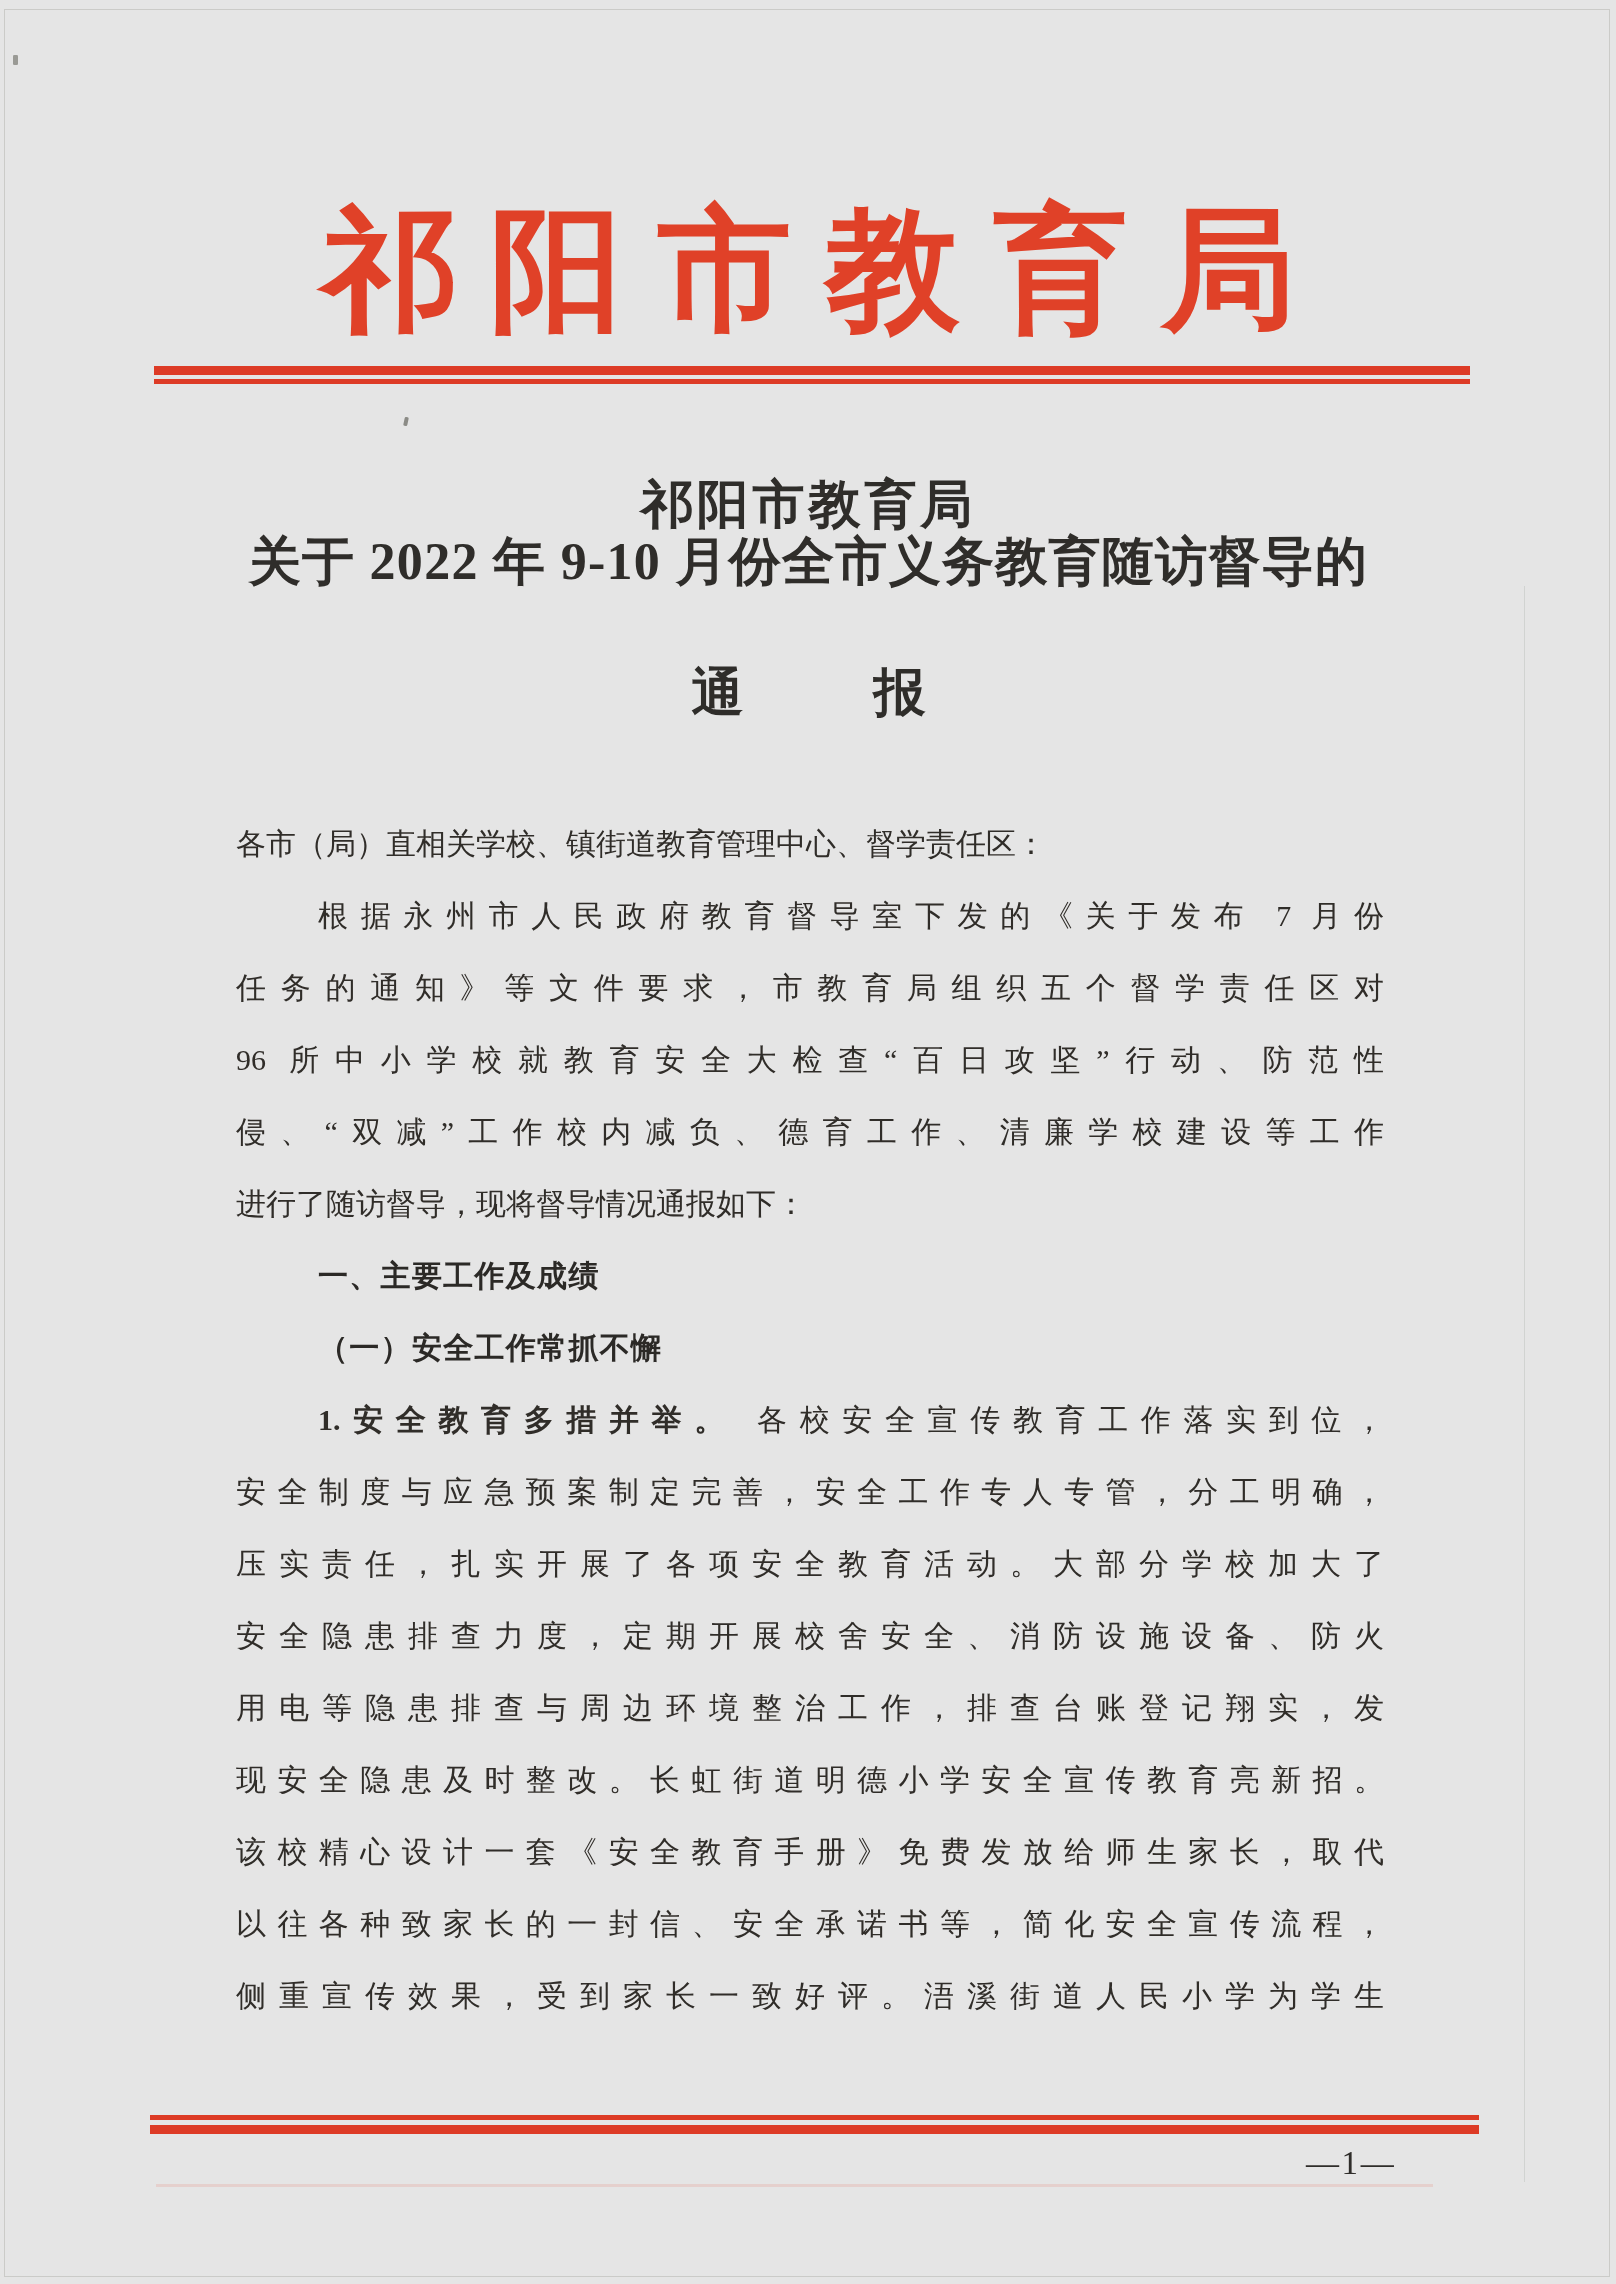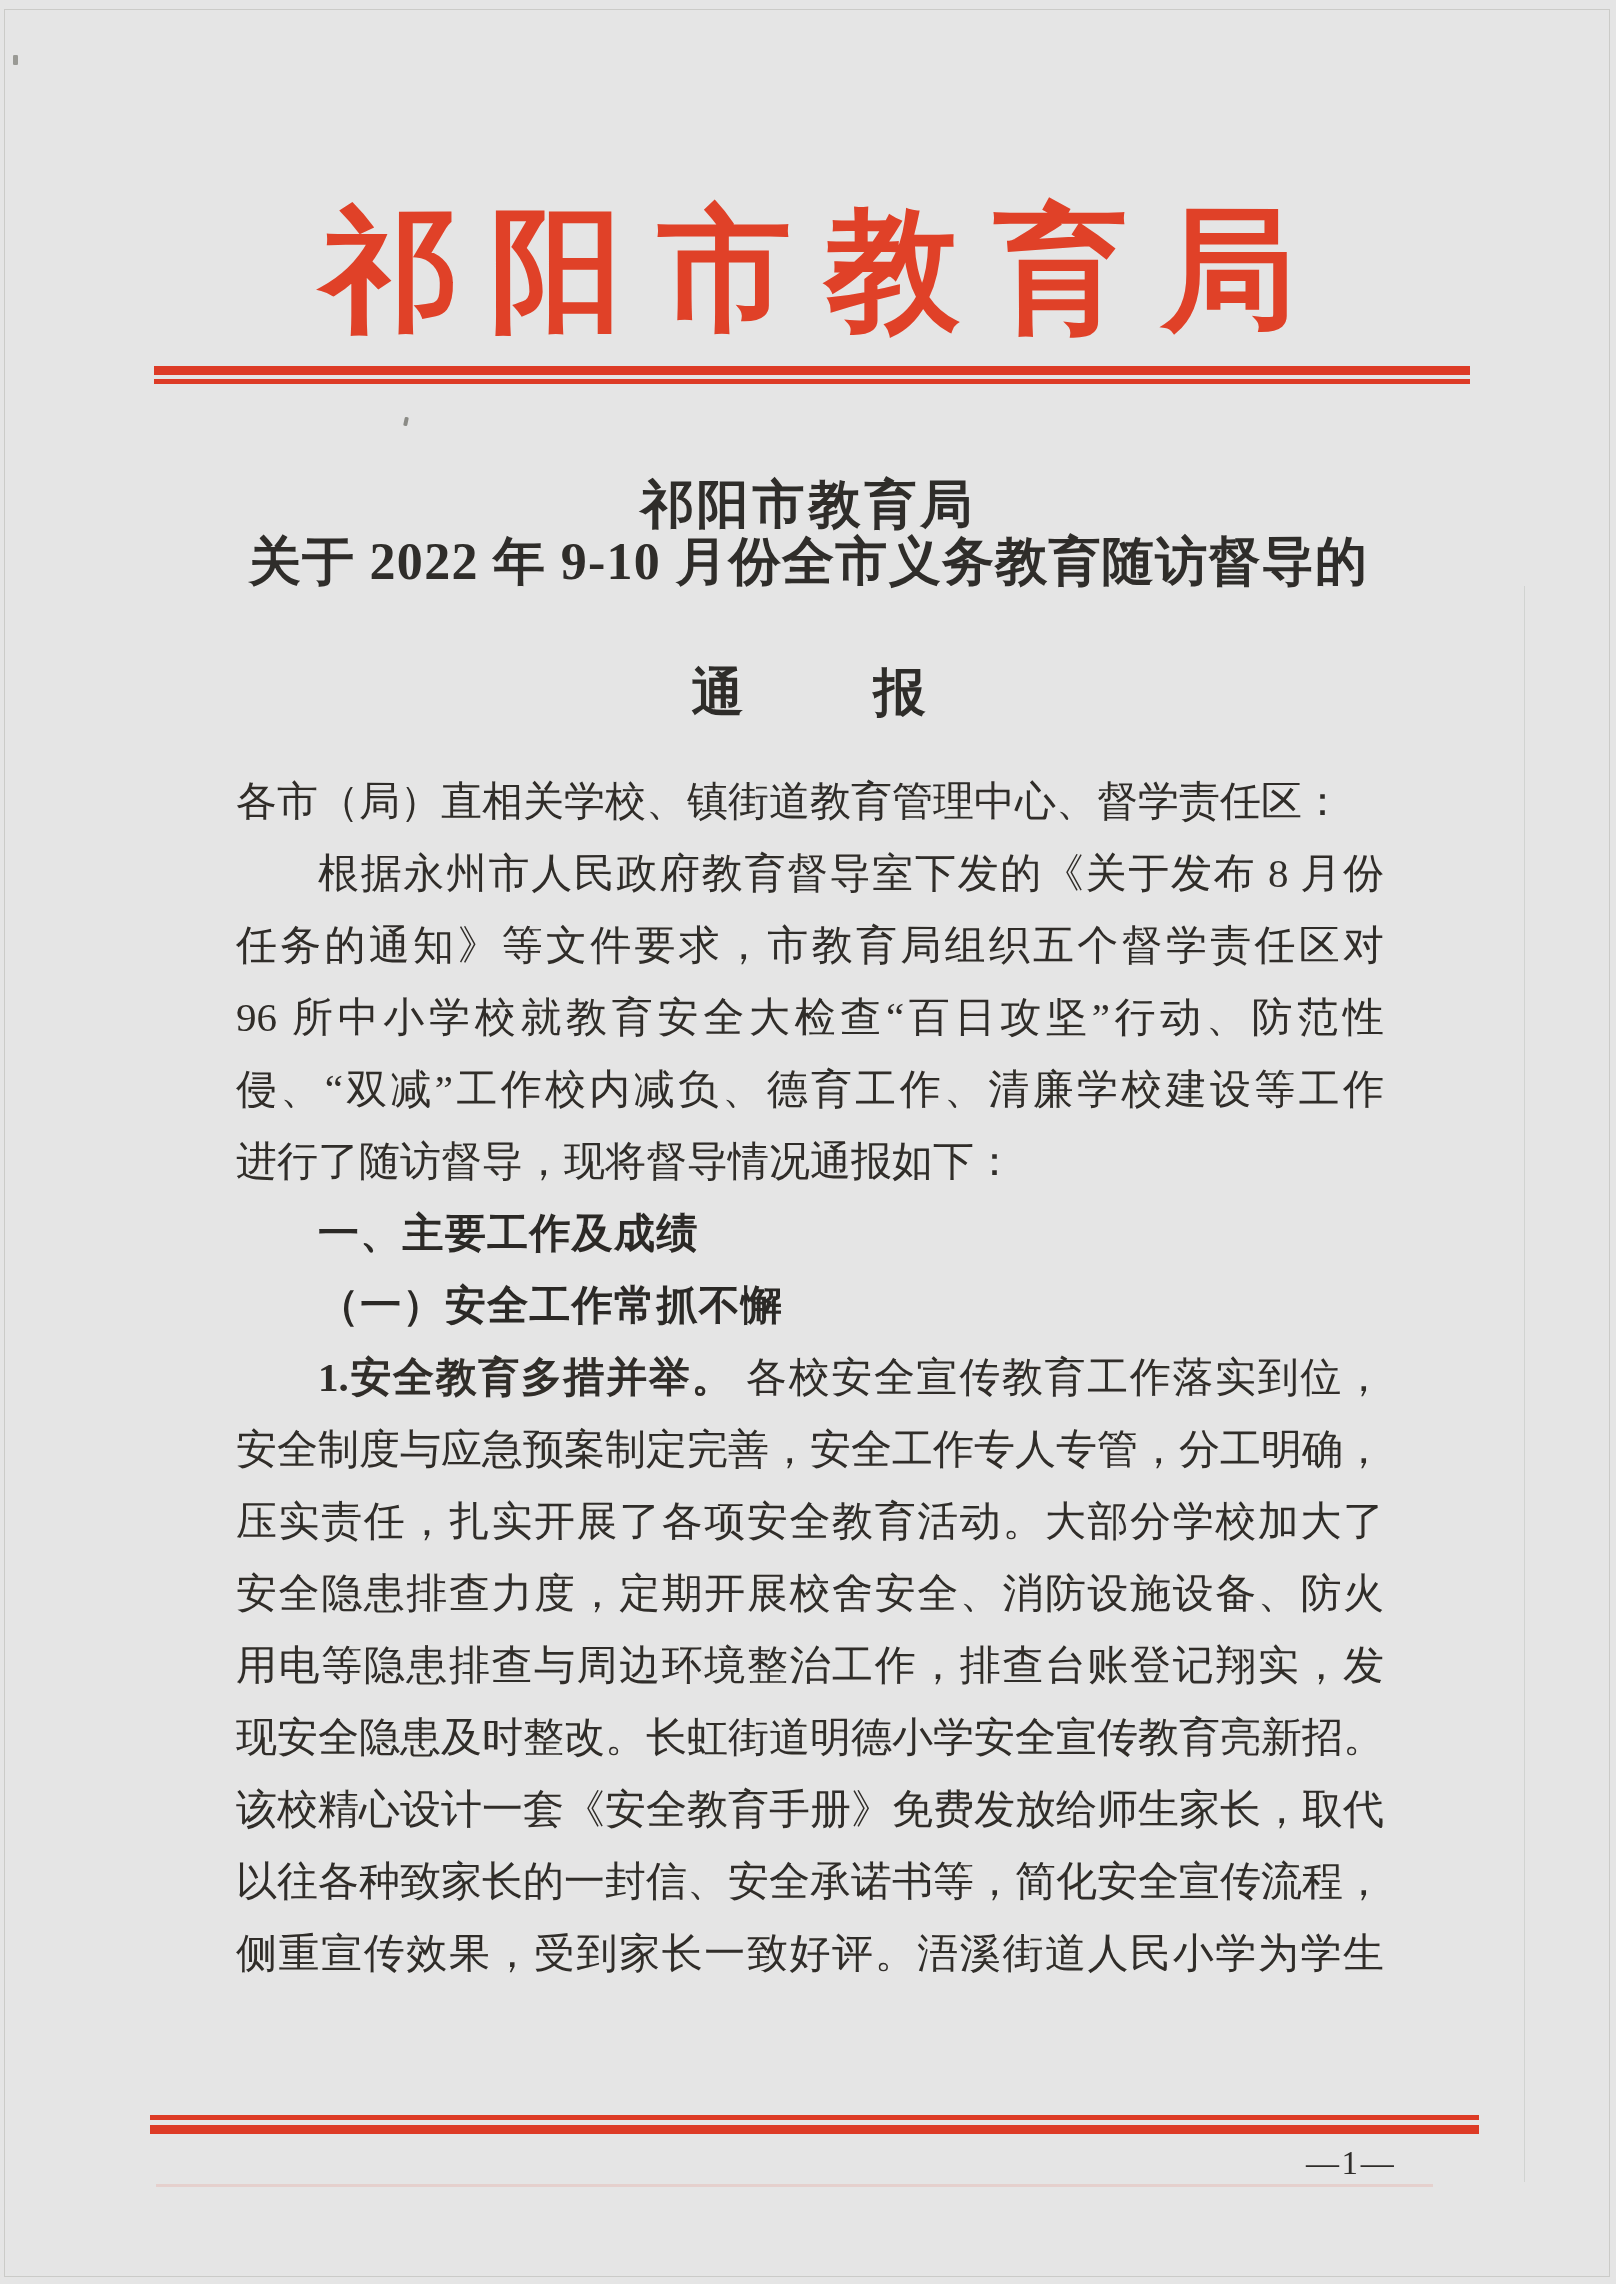--- a/index.html
+++ b/index.html
@@ -46,22 +46,22 @@
     position:absolute; left:0; width:1617px; text-align:center;
     font-weight:700; color:#2f2d2a; line-height:1; white-space:nowrap;
   }
   .title-1{top:479px; font-size:52px; letter-spacing:3.9px;}
   .title-2{top:536px; font-size:52px; letter-spacing:1.3px;}
   .title-3{top:624px; font-size:52px;margin-top:43px;}
   .title-3 span{letter-spacing:130px; margin-right:-130px;}
 
   
   .body-block{
-    position:absolute; left:236px; top:765px; width:1148px;
-    font-size:41px; line-height:72px; color:#302d29;
+    position:absolute; left:236px; top:808px; width:1148px;
+    font-size:30px; line-height:72px; color:#302d29;
   }
   .line{height:72px; text-align:justify; text-align-last:justify;}
   .line.plain{text-align:left; text-align-last:left;}
   .line.indent{text-indent:82px;}
   .line.h1{
     font-family:var(--sans); font-weight:700; letter-spacing:1.3px;
     text-align:right; text-align-last:left; color:#2b2926;
   }
   .line.h2{
     font-weight:700; letter-spacing:1.3px;
@@ -93,21 +93,21 @@
   <div class="rule top-thin"></div>
 
   <div class="title-line title-1">祁阳市教育局</div>
   <div class="title-line title-2">关于 2022 年 9-10 月份全市义务教育随访督导的</div>
   <div class="title-line title-3">
     <span>通报</span>
   </div>
 
   <div class="body-block">
     <div class="line plain">各市（局）直相关学校、镇街道教育管理中心、督学责任区：</div>
-    <div class="line full indent">根据永州市人民政府教育督导室下发的《关于发布 8 月份</div>
+    <div class="line full indent">根据永州市人民政府教育督导室下发的《关于发布 7 月份</div>
     <div class="line full">任务的通知》等文件要求，市教育局组织五个督学责任区对</div>
     <div class="line full">96 所中小学校就教育安全大检查“百日攻坚”行动、防范性</div>
     <div class="line full">侵、“双减”工作校内减负、德育工作、清廉学校建设等工作</div>
     <div class="line plain">进行了随访督导，现将督导情况通报如下：</div>
     <div class="line h1 indent">一、主要工作及成绩</div>
     <div class="line h2 indent">（一）安全工作常抓不懈</div>
     <div class="line full indent">
       <b>1.安全教育多措并举。</b>
       <span>各校安全宣传教育工作落实到位，</span>
     </div>

